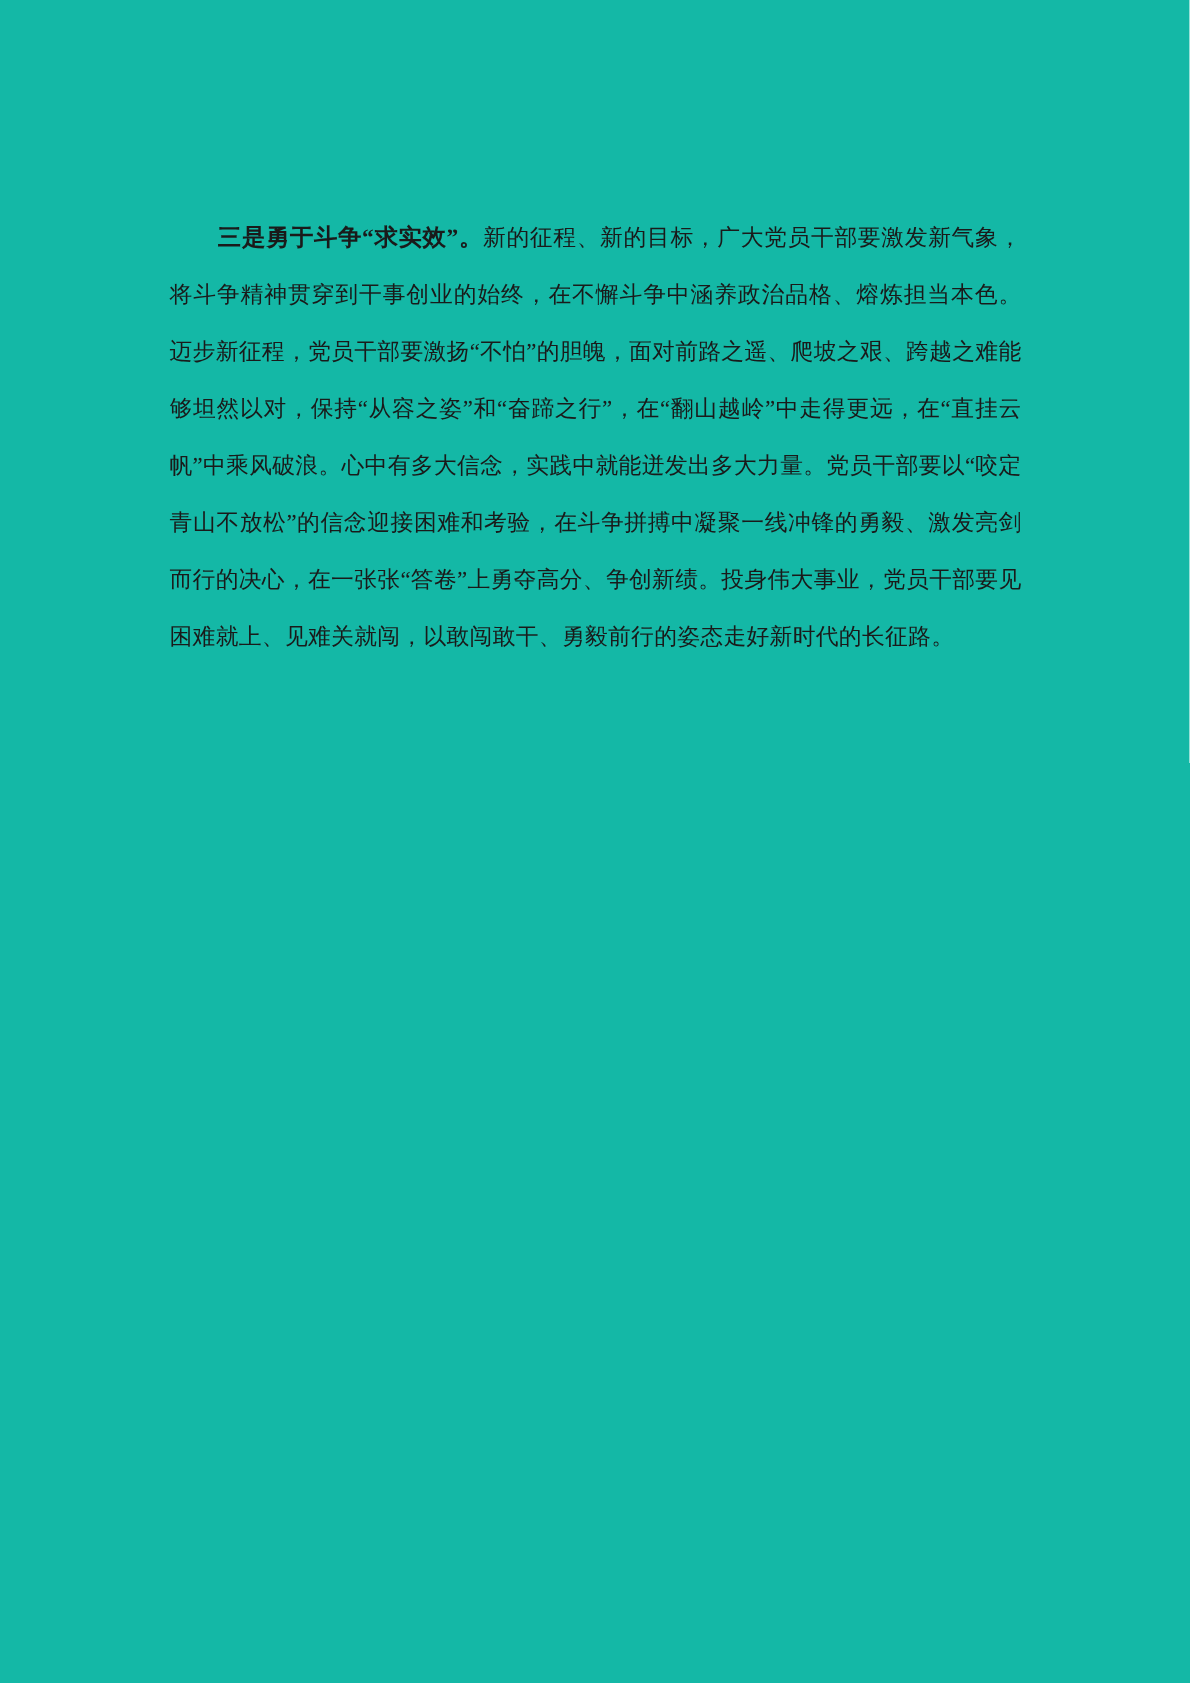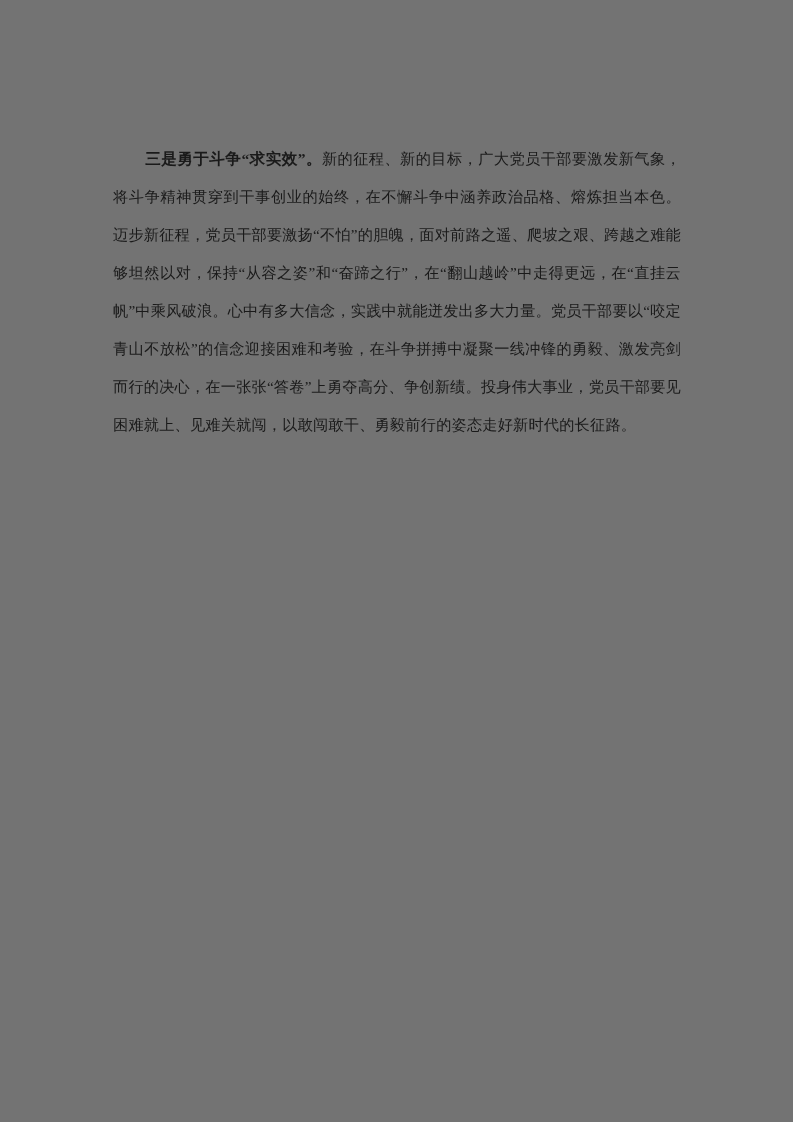--- a/index.html
+++ b/index.html
@@ -11,21 +11,21 @@
     width: 793px;
     height: 1122px;
     font-family: "Liberation Serif", "DejaVu Serif", serif;
     color: #000000;
     overflow: hidden;
   }
   .page {
     position: relative;
     width: 793px;
     height: 1122px;
-    background: #737373;
+    background: #14b8a6;
     box-sizing: border-box;
   }
   .content {
     position: absolute;
     left: 113px;
     top: 140px;
     width: 568px;
   }
   .para {
     font-size: 15.2px;

